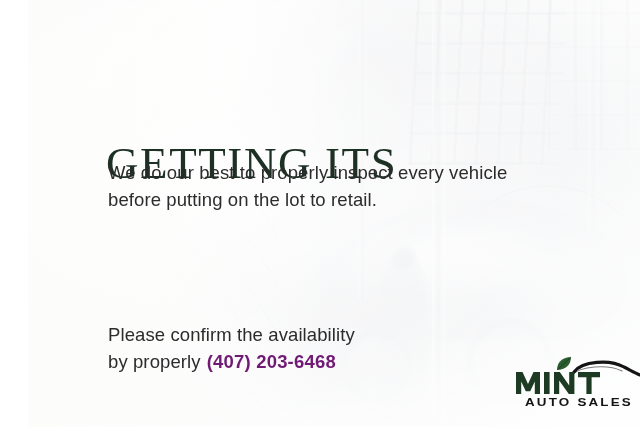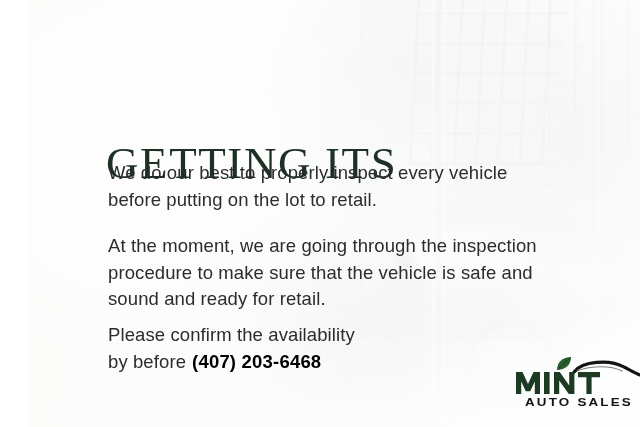--- a/index.html
+++ b/index.html
@@ -203,21 +203,21 @@
     top: 322px;
     color: #2c2c2c;
     font-size: 18.5px;
     line-height: 26.5px;
     letter-spacing: 0.1px;
   }
   .contact-line2 { white-space: nowrap; }
   .phone {
     font-weight: bold;
     letter-spacing: 0.2px;
-    color: #000000;
+    color: #701a75;
     padding-left: 6px;
   }
 
   
   .logo {
     position: absolute;
     left: 486px;
     top: 356px;
     width: 132px;
     height: 52px;
@@ -251,27 +251,26 @@
   </div>
 
   <div class="content">
 
     <div class="headline">
       <span class="hl-line">GETTING ITS</span>
     </div>
 
     <div class="body-block">
       <p class="para">We do our best to properly inspect every vehicle before putting on the lot to retail.</p>
-      <p class="para">At the moment, we are going through the inspection procedure to make sure that the vehicle is safe and sound and ready for retail.</p>
     </div>
 
     <div class="contact">
       <div>Please confirm the availability</div>
       <div class="contact-line2">
-        <span>by before</span><span class="phone">(407) 203-6468</span>
+        <span>by properly</span><span class="phone">(407) 203-6468</span>
       </div>
     </div>
 
     <div class="logo">
       <svg class="logo-svg" viewBox="0 0 132 52" xmlns="http://www.w3.org/2000/svg">
 
         <g>
           <path d="M60 16 C68 5, 96 3, 110 11 C116 14, 121 17, 126 19" fill="none" stroke="#141414" stroke-width="3.1" stroke-linecap="round"></path>
           <path d="M58 19 C66 10, 94 8, 108 15" fill="none" stroke="#141414" stroke-width="1.2" stroke-linecap="round" opacity="0.55"></path>
         </g>

